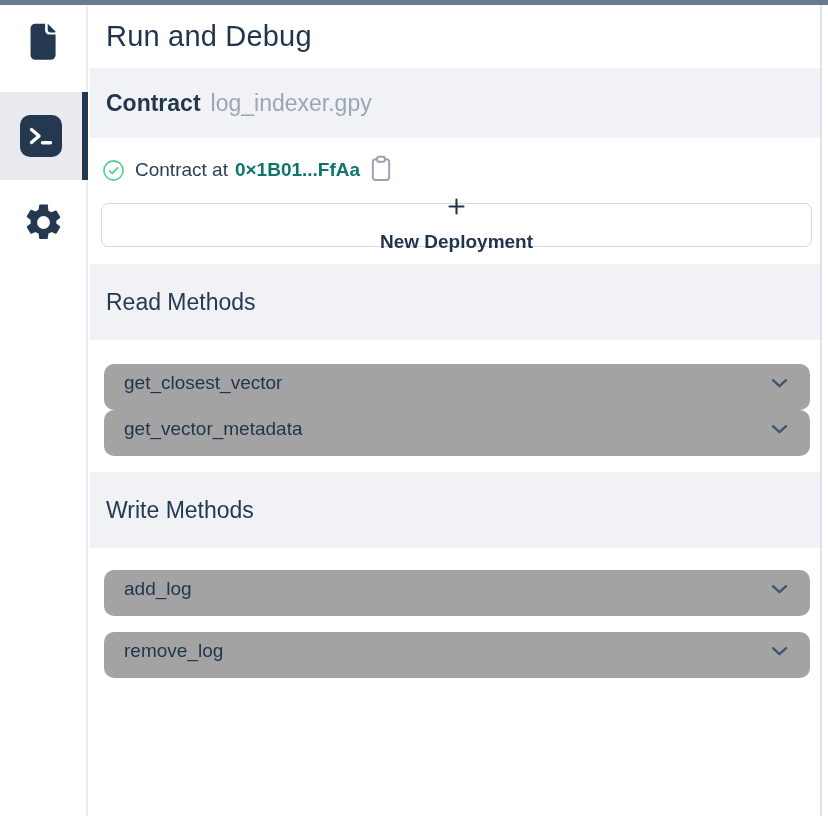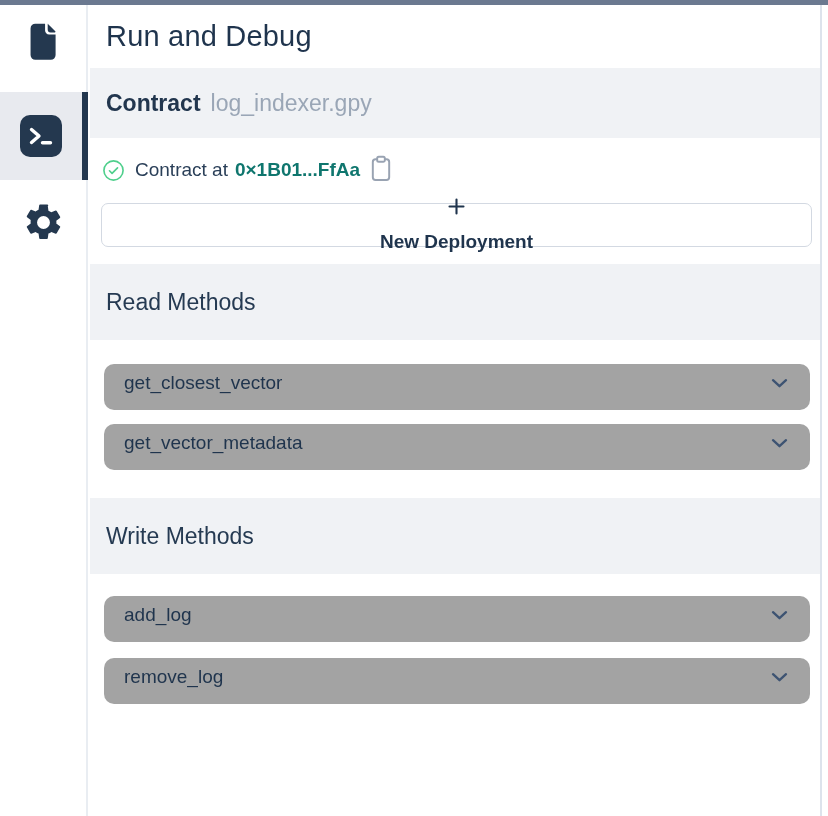--- a/index.html
+++ b/index.html
@@ -67,31 +67,31 @@
     margin:15px 8px 0 11px; height:44px;
     background:#ffffff;
     border:1.5px solid #d3d9e2; border-radius:7px;
     display:flex; align-items:center; justify-content:center; gap:11px;
     font-size:19px; font-weight:700; color:#1f344d;
     cursor:pointer; width:calc(100% - 19px);
     font-family:inherit;
     flex-direction:column;
   }
   .sec-read  { margin-top:17px; }
-  .sec-write { margin-top:28px; }
+  .sec-write { margin-top:16px; }
   .method-row {
     height:46px; margin:0 10px 0 14px;
     background:#a3a3a3; border-radius:10px;
     display:flex; align-items:center; justify-content:space-between;
     padding:0 22px 8px 20px;
     font-size:19px; color:#1f344d;
     cursor:pointer;
   }
   .method-row.first { margin-top:24px; }
-  .method-row.gap14 { margin-top:14px; }
+  .method-row.gap14 { margin-top:0; }
   .method-row.gap22 { margin-top:22px; }
   .method-row.gap16 { margin-top:16px; }
   .chev { display:flex; }
 </style>
 </head>
 <body>
 
 <div class="topbar"></div>
 
 <nav class="sidebar">

